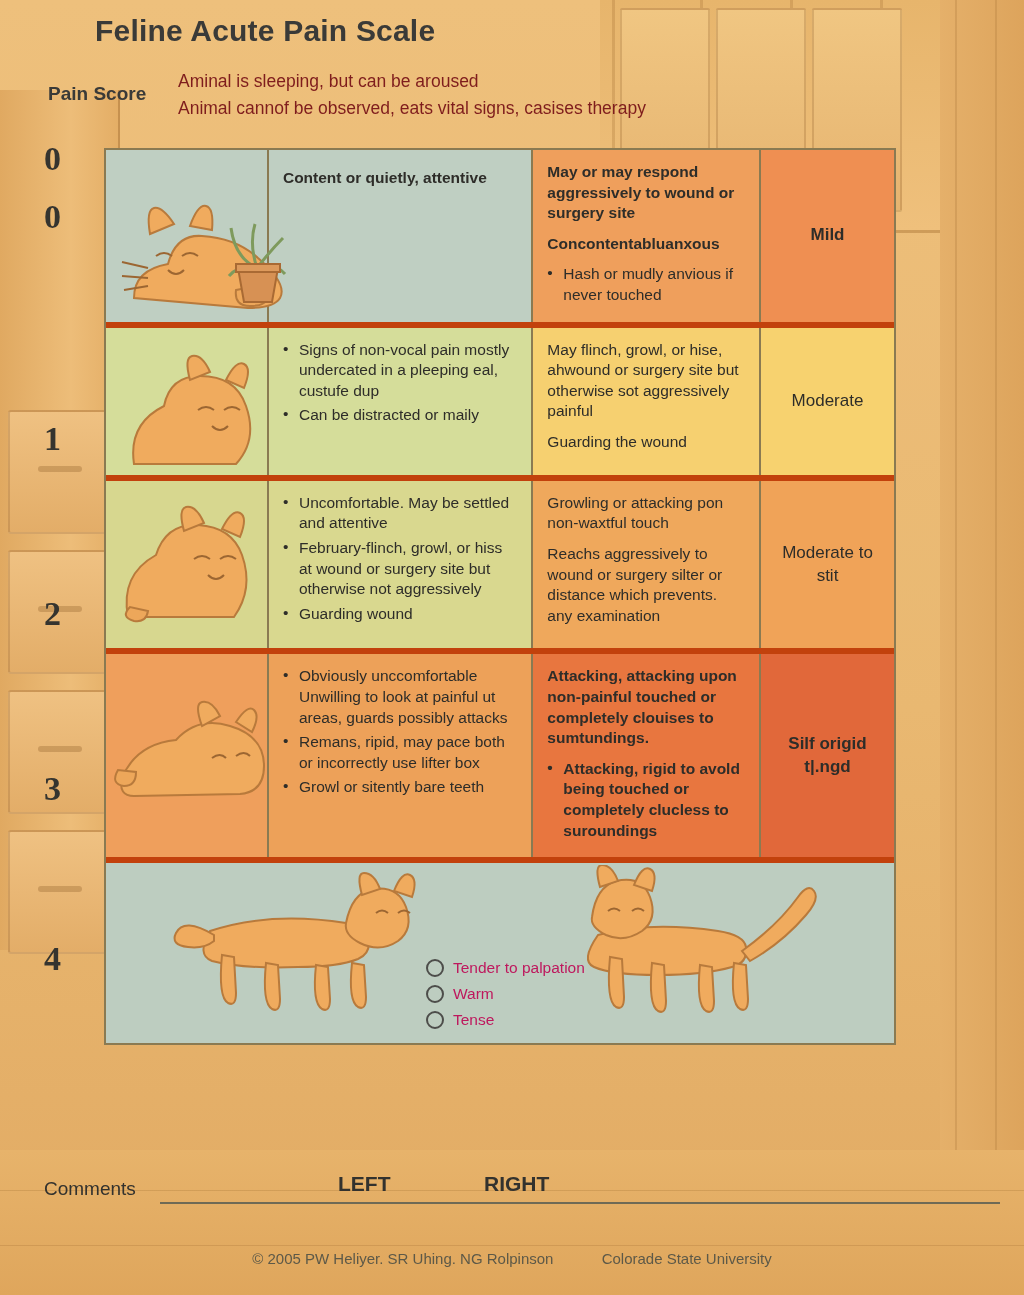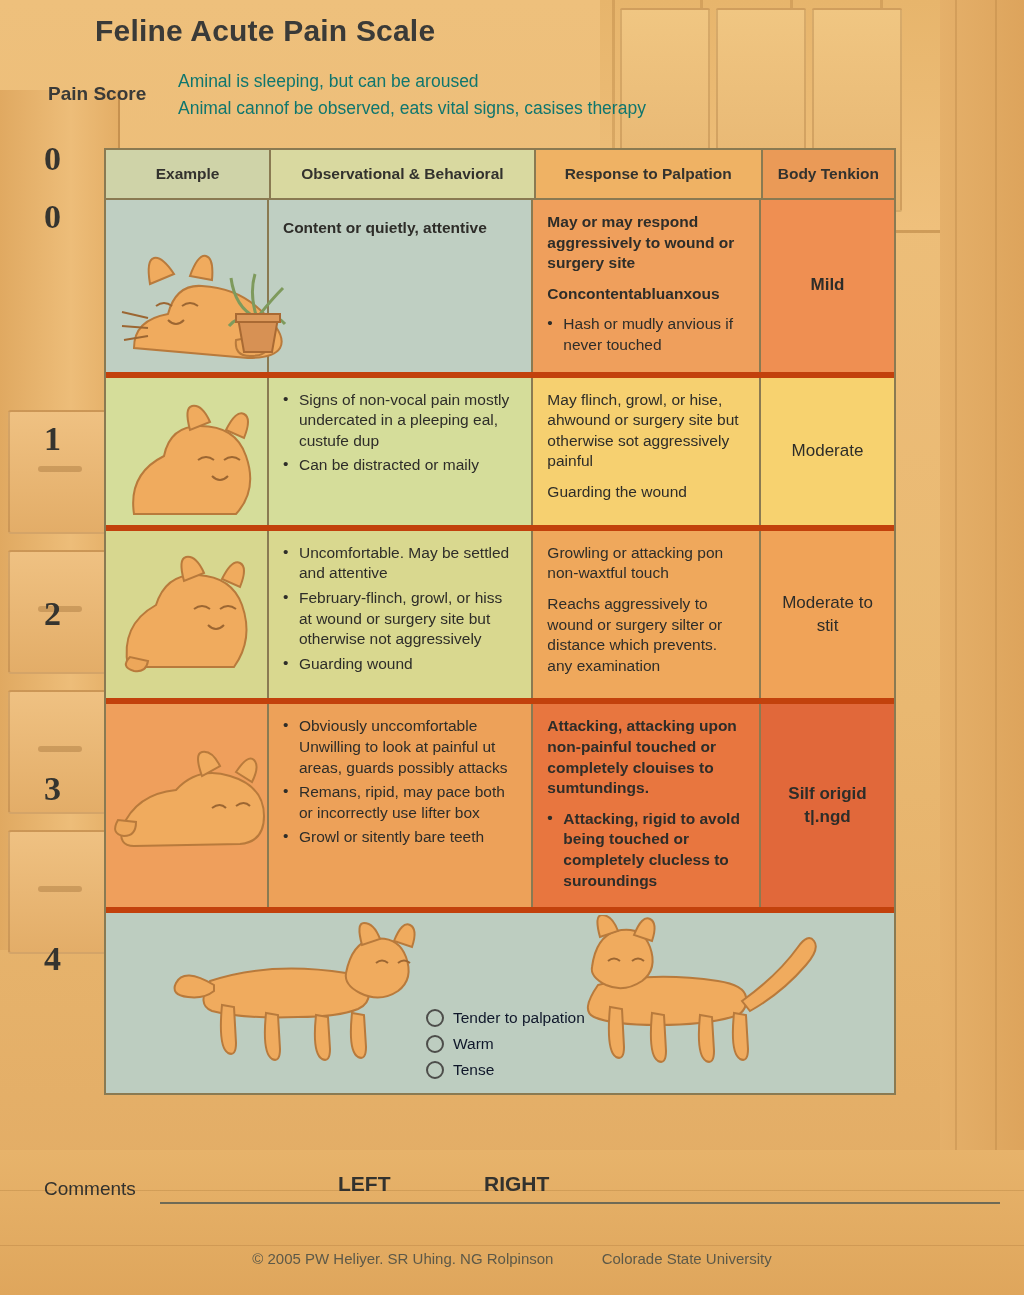--- a/index.html
+++ b/index.html
@@ -28,21 +28,21 @@
   .bg .slat{position:absolute;top:0;width:3px;height:230px;background:rgba(155,105,45,.25);}
   .bg .panel{position:absolute;top:8px;width:86px;height:200px;border:2px solid rgba(150,100,45,.28);border-radius:2px;background:linear-gradient(180deg,#f0c682,#e6b470);}
   .bg .rightwall{position:absolute;left:940px;top:0;width:84px;height:1180px;background:linear-gradient(90deg,#e5b06a,#dda45c);}
   .bg .vline{position:absolute;width:2px;background:rgba(155,105,45,.22);}
 
   
   .page{position:absolute;inset:0;}
 
   .title{position:absolute;left:95px;top:14px;font-size:30px;font-weight:bold;color:#3a3a38;letter-spacing:.2px;}
   .painscore-label{position:absolute;left:48px;top:83px;font-size:19px;font-weight:bold;color:#3a3a38;}
-  .toptext{position:absolute;left:178px;top:68px;width:600px;font-size:17.5px;line-height:1.55;color:#0f766e;}
+  .toptext{position:absolute;left:178px;top:68px;width:600px;font-size:17.5px;line-height:1.55;color:#7f1d1d;}
 
   .score{position:absolute;left:44px;font-size:34px;font-weight:bold;color:#35342f;font-family:"Liberation Serif",serif;}
   .s0a{top:140px;} .s0b{top:198px;} .s1{top:420px;} .s2{top:595px;} .s3{top:770px;} .s4{top:940px;}
 
   .table{position:absolute;left:104px;top:148px;width:792px;border:2px solid #8a7a52;box-sizing:border-box;}
   .hdr{display:flex;height:48px;background:#e8c169;border-bottom:2px solid #8a7a52;}
   .hdr div{display:flex;align-items:center;justify-content:center;font-size:15.5px;font-weight:bold;color:#33322e;box-sizing:border-box;}
   .c1{width:186px;border-right:2px solid #8a7a52;}
   .c2{width:298px;border-right:2px solid #8a7a52;}
   .c3{width:256px;border-right:2px solid #8a7a52;}
@@ -62,21 +62,21 @@
   .row0 .c3 .cell-text{font-weight:bold;}
   .row3 .c3 .cell-text{font-weight:bold;}
   .bullets{list-style:none;margin:0;padding:0;}
   .bullets li{position:relative;padding-left:16px;margin-bottom:4px;}
   .bullets li:before{content:"•";position:absolute;left:0;top:-1px;}
   .plain{margin:0 0 10px 0;}
   .c4-text{display:flex;align-items:center;justify-content:center;height:100%;font-size:17px;text-align:center;line-height:1.35;color:#2e2d29;}
   .row0 .c4-text,.row3 .c4-text{font-weight:bold;}
 
   .bottom{display:flex;background:#bdcdc0;min-height:180px;position:relative;}
-  .checks{position:absolute;left:320px;top:96px;font-size:15.5px;color:#0f172a;}
+  .checks{position:absolute;left:320px;top:96px;font-size:15.5px;color:#be185d;}
   .checks div{display:flex;align-items:center;margin-bottom:8px;}
   .circ{width:14px;height:14px;border:2px solid #4d4d4a;border-radius:50%;display:inline-block;margin-right:9px;}
 
   .lr{position:absolute;top:1172px;left:0;width:1024px;}
   .lr .left{position:absolute;left:338px;font-size:21px;font-weight:bold;color:#33322e;}
   .lr .right{position:absolute;left:484px;font-size:21px;font-weight:bold;color:#33322e;}
 
   .comments{position:absolute;left:44px;top:1178px;font-size:19px;color:#33322e;}
   .commentline{position:absolute;left:160px;top:1202px;width:840px;border-bottom:2px solid #6f6a55;}
 
@@ -125,26 +125,20 @@
 
   <div class="score s0a">0</div>
   <div class="score s0b">0</div>
   <div class="score s1">1</div>
   <div class="score s2">2</div>
   <div class="score s3">3</div>
   <div class="score s4">4</div>
 
   <div class="table">
 
-    <div class="hdr">
-      <div class="c1">Example</div>
-      <div class="c2">Observational &amp; Behavioral</div>
-      <div class="c3">Response to Palpation</div>
-      <div class="c4">Body Tenkion</div>
-    </div>
 
     <div class="row row0">
       <div class="c1">
         <span class="cat" style="left:10px;top:28px;">
           <svg width="172" height="150" viewBox="0 0 172 150">
             <g fill="#f0ab5e" stroke="#b87a3c" stroke-width="2">
               <path d="M18 120 q0 -28 34 -34 q8 -30 34 -28 q34 2 56 22 q30 26 22 40 q-6 10 -32 10 z"></path>
               <path d="M34 56 q-4 -24 4 -26 q8 -2 20 16 z"></path>
               <path d="M74 48 q8 -22 16 -20 q8 2 6 24 z"></path>
               <path d="M120 112 q26 -6 30 6 q2 10 -16 10 q-16 0 -14 -16 z" fill="#eda75a"></path>

